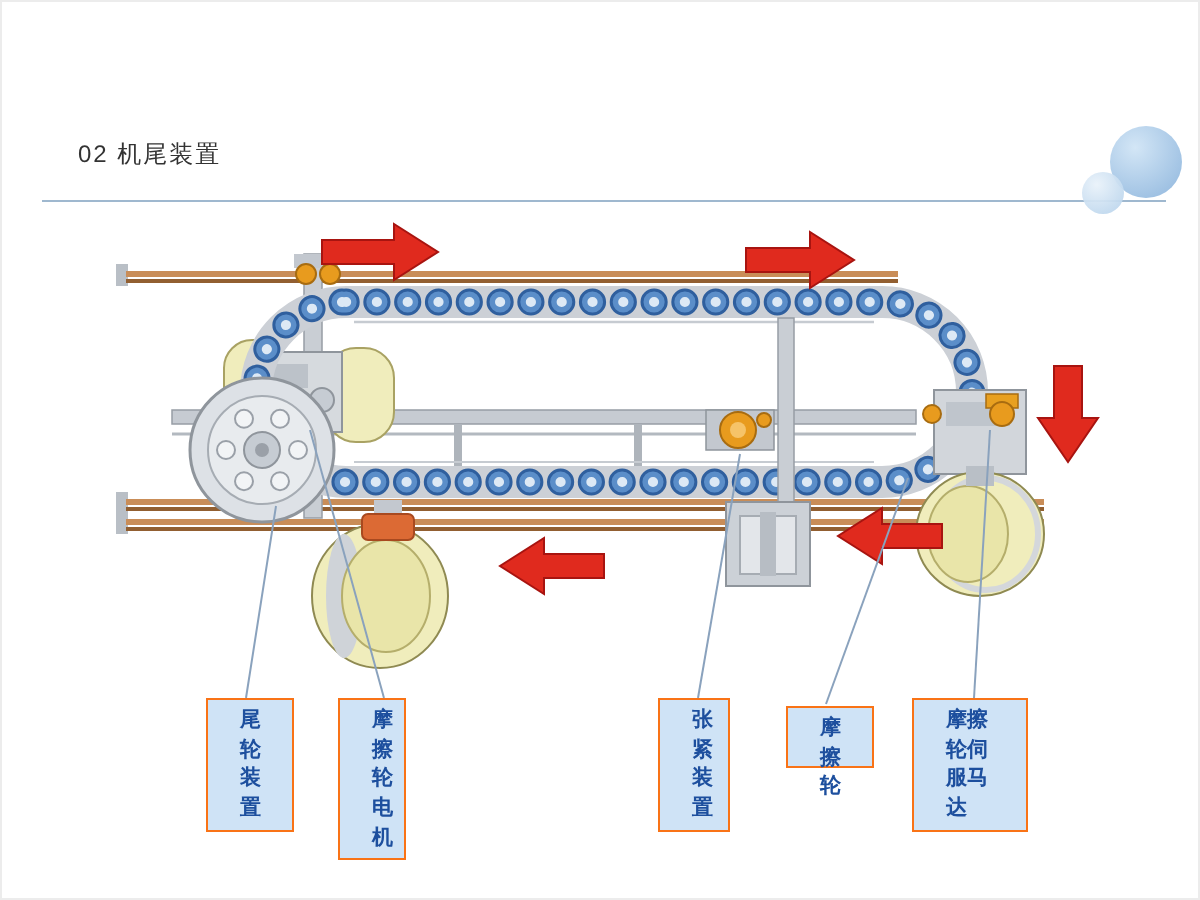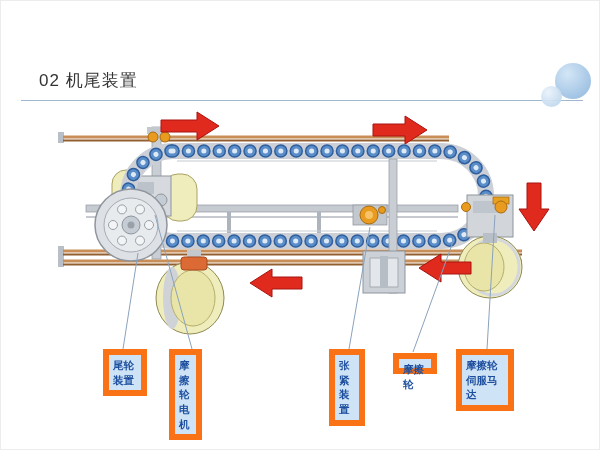--- a/index.html
+++ b/index.html
@@ -1,26 +1,26 @@
 <!DOCTYPE html>
 <html><head>
 <meta charset="utf-8">
 <style>
   * { margin:0; padding:0; box-sizing:border-box; }
   html,body { width:600px; height:450px; background:#fff; font-family:"Liberation Sans",sans-serif; }
   .slide { position:relative; width:600px; height:450px; background:#ffffff; overflow:hidden; border:1px solid #ececec; }
-  .title { position:absolute; left:38px; top:68px; font-size:17px; color:#333; letter-spacing:1px; }
+  .title { position:absolute; left:38px; top:68px; font-size:12px; color:#333; letter-spacing:1px; }
   .divider { position:absolute; left:20px; top:99px; width:562px; height:1px; background:#9fb8cf; }
   .circle-big { position:absolute; left:554px; top:62px; width:36px; height:36px; border-radius:50%;
                 background:radial-gradient(circle at 35% 30%, #d3e6f6, #8fb6dd); }
   .circle-small { position:absolute; left:540px; top:85px; width:21px; height:21px; border-radius:50%;
                 background:radial-gradient(circle at 35% 30%, #e9f2fa, #b3d0ea); opacity:.93; }
   svg.diagram { position:absolute; left:0; top:0; }
-  .callout { position:absolute; background:#cfe3f6; border:6px solid #f97316; color:#1d4f9e;
-             font-size:10.5px; font-weight:bold; line-height:1.4; padding:3px 4px;
+  .callout { position:absolute; background:#cfe3f6; border:1px solid #f97316; color:#1d4f9e;
+             font-size:10.5px; font-weight:bold; line-height:1.4; padding:3px 16px;
              word-break:break-all; }
 </style>
 </head>
 <body>
 
 <div class="slide">
 
   <div class="title">02 机尾装置</div>
   <div class="divider"></div>
   <div class="circle-big"></div>
@@ -126,16 +126,16 @@
       <line x1="191" y1="348" x2="154" y2="214"></line>
       <line x1="348" y1="348" x2="369" y2="226"></line>
       <line x1="412" y1="351" x2="453" y2="238"></line>
       <line x1="486" y1="348" x2="494" y2="214"></line>
     </g>
   </svg>
 
   <div class="callout" style="left:102px; top:348px; width:44px;">尾轮装置</div>
   <div class="callout" style="left:168px; top:348px; width:33px;">摩擦轮电机</div>
   <div class="callout" style="left:328px; top:348px; width:36px;">张紧装置</div>
-  <div class="callout" style="left:392px; top:352px; width:44px; height:21px;">摩擦轮</div>
+  <div class="callout" style="left:392px; top:352px; width:44px; height:31px;">摩擦轮</div>
   <div class="callout" style="left:455px; top:348px; width:58px;">摩擦轮伺服马达</div>
 
 </div>
 
 </body></html>

